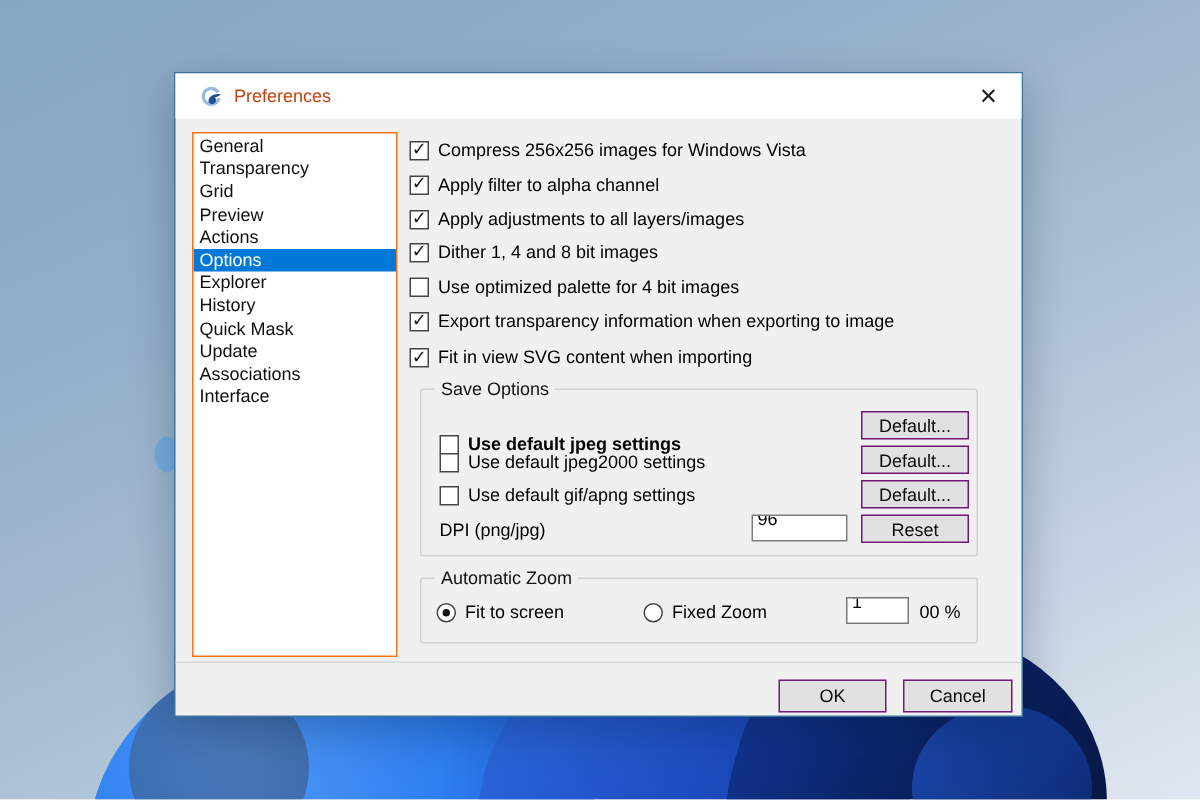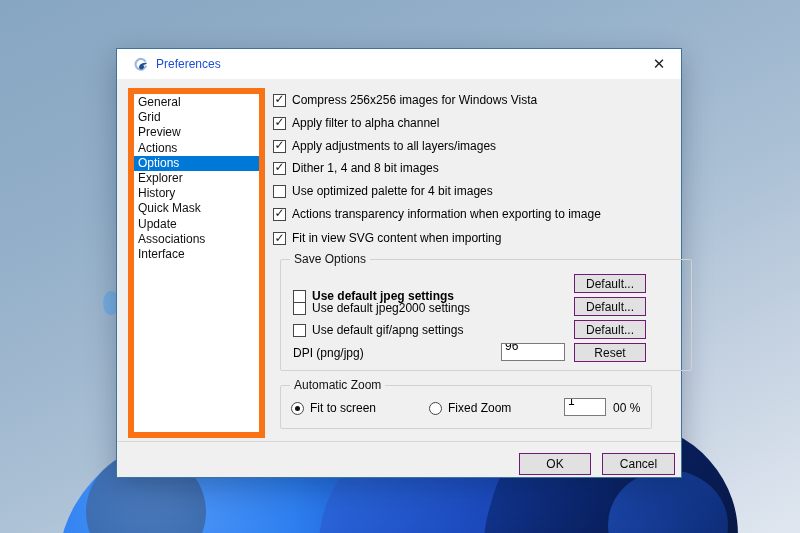--- a/index.html
+++ b/index.html
@@ -30,28 +30,28 @@
 
   
   .dialog{
     position:absolute; left:116px; top:48px; width:566px; height:430px;
     background:#f0f0f0; border:1px solid #3b759d;
     box-shadow:0 10px 28px rgba(5,20,50,.28);
   }
   .titlebar{ position:absolute; left:0; top:0; width:100%; height:30px; background:#fff;
     display:flex; align-items:center; }
   .appicon{ margin-left:15px; width:17px; height:17px; display:inline-block; }
-  .wtitle{ margin-left:7px; font-size:12px; color:#1d4ed8; }
+  .wtitle{ margin-left:7px; font-size:12px; color:#c2410c; }
   .close{ position:absolute; right:4px; top:0; width:36px; height:29px;
     display:flex; align-items:center; justify-content:center;
     font-size:15px; color:#222; cursor:default; }
 
   
   .listbox{ position:absolute; left:11px; top:39px; width:137px; height:350px;
-    background:#fff; border:6px solid #f97316; padding-top:1px; overflow:hidden; }
+    background:#fff; border:1px solid #f97316; padding-top:1px; overflow:hidden; }
   .li{ height:15.2px; line-height:15.2px; padding-left:4px; white-space:nowrap; color:#101010; }
   .li[data-selected="true"]{ background:#0078d7; color:#fff; }
 
   
   .cb{ width:13px; height:13px; background:#fff; border:1px solid #454545; display:inline-block;
     position:relative; flex:0 0 13px; }
   .cb[data-checked="true"]::after{
     content:"✓"; position:absolute; left:0.5px; top:-2.5px; font-size:12px; font-weight:bold; color:#161616;}
   .radio{ width:13px; height:13px; background:#fff; border:1px solid #454545; border-radius:50%;
     display:inline-block; position:relative; flex:0 0 13px; }
@@ -94,20 +94,21 @@
           <path d="M14.5 5.2 A6.4 6.4 0 1 0 15.1 9.8 L12.9 9.2 A4.2 4.2 0 1 1 12.4 6.1 Z" fill="#9bb9dd"></path>
           <path d="M8.2 8.6 C9.6 7.2 12.6 6.2 15.2 6.9 C14.2 8.2 12.2 8.8 11.2 9.0 C12.0 9.6 12.3 10.9 11.7 12.0 C10.9 13.4 9.1 13.8 7.9 12.9 C6.6 12.0 6.8 10.0 8.2 8.6 Z" fill="#1f4f93"></path>
         </svg>
       </span>
       <span class="wtitle">Preferences</span>
       <span class="close">✕</span>
     </div>
 
     <div class="listbox">
       <div class="li" data-selected="false">General</div>
+      <div class="li" data-selected="false">Transparency</div>
       <div class="li" data-selected="false">Grid</div>
       <div class="li" data-selected="false">Preview</div>
       <div class="li" data-selected="false">Actions</div>
       <div class="li" data-selected="true">Options</div>
       <div class="li" data-selected="false">Explorer</div>
       <div class="li" data-selected="false">History</div>
       <div class="li" data-selected="false">Quick Mask</div>
       <div class="li" data-selected="false">Update</div>
       <div class="li" data-selected="false">Associations</div>
       <div class="li" data-selected="false">Interface</div>
@@ -128,28 +129,28 @@
     <div class="cbrow" style="left:156px; top:111px;">
       <span class="cb" data-checked="true"></span>
       <span class="lbl">Dither 1, 4 and 8 bit images</span>
     </div>
     <div class="cbrow" style="left:156px; top:134px;">
       <span class="cb" data-checked="false"></span>
       <span class="lbl">Use optimized palette for 4 bit images</span>
     </div>
     <div class="cbrow" style="left:156px; top:157px;">
       <span class="cb" data-checked="true"></span>
-      <span class="lbl">Actions transparency information when exporting to image</span>
+      <span class="lbl">Export transparency information when exporting to image</span>
     </div>
     <div class="cbrow" style="left:156px; top:180px;align-items:flex-end;">
       <span class="cb" data-checked="true"></span>
       <span class="lbl">Fit in view SVG content when importing</span>
     </div>
 
-    <div class="group" style="left:163px; top:210px; width:412px; height:112px;">
+    <div class="group" style="left:163px; top:210px; width:372px; height:112px;">
       <span class="grouplabel">Save Options</span>
     </div>
     <div class="cbrow" style="left:176px; top:239px;font-weight:bold;">
       <span class="cb" data-checked="false"></span>
       <span class="lbl">Use default jpeg settings</span>
     </div>
     <div class="cbrow" style="left:176px; top:251px;">
       <span class="cb" data-checked="false"></span>
       <span class="lbl">Use default jpeg2000 settings</span>
     </div>

